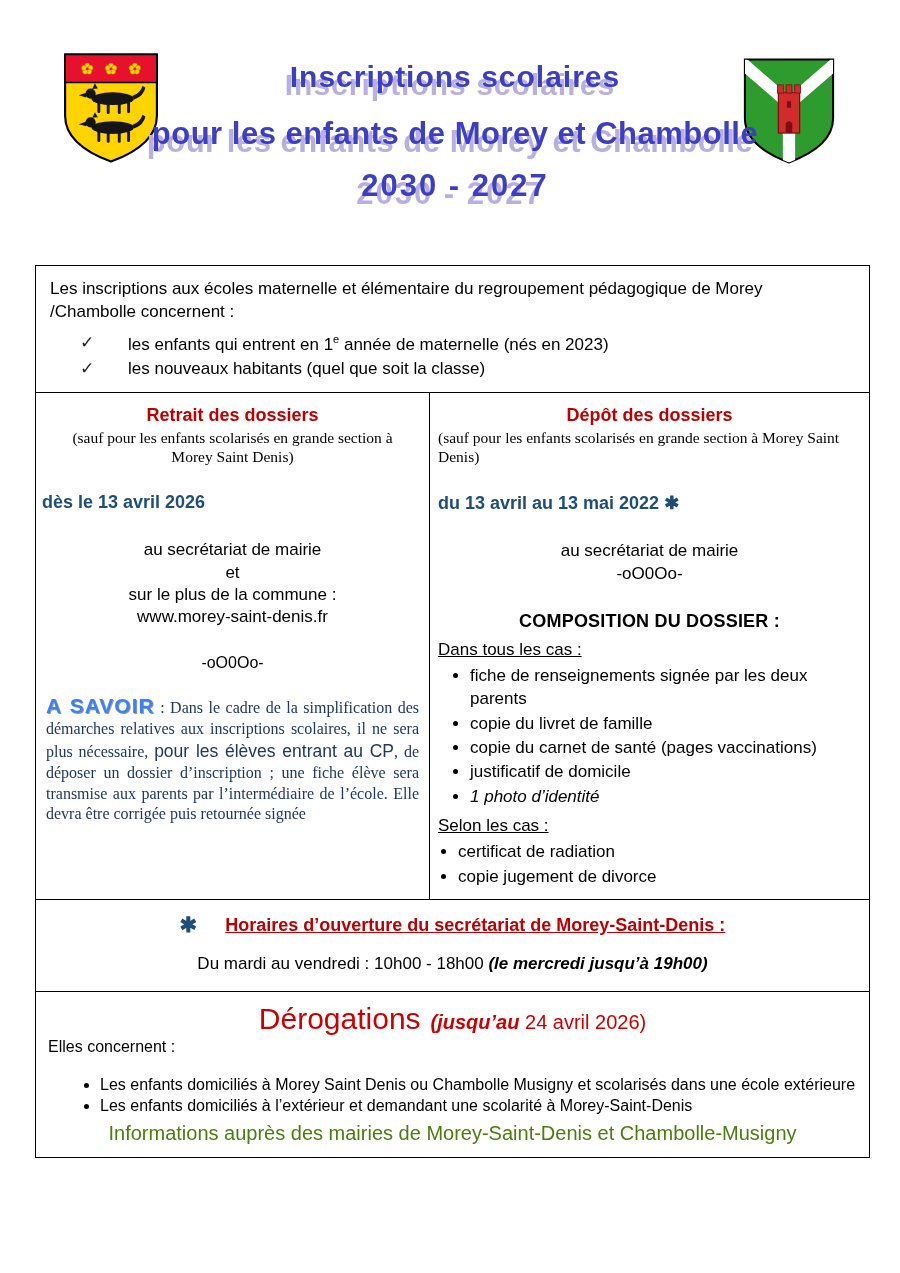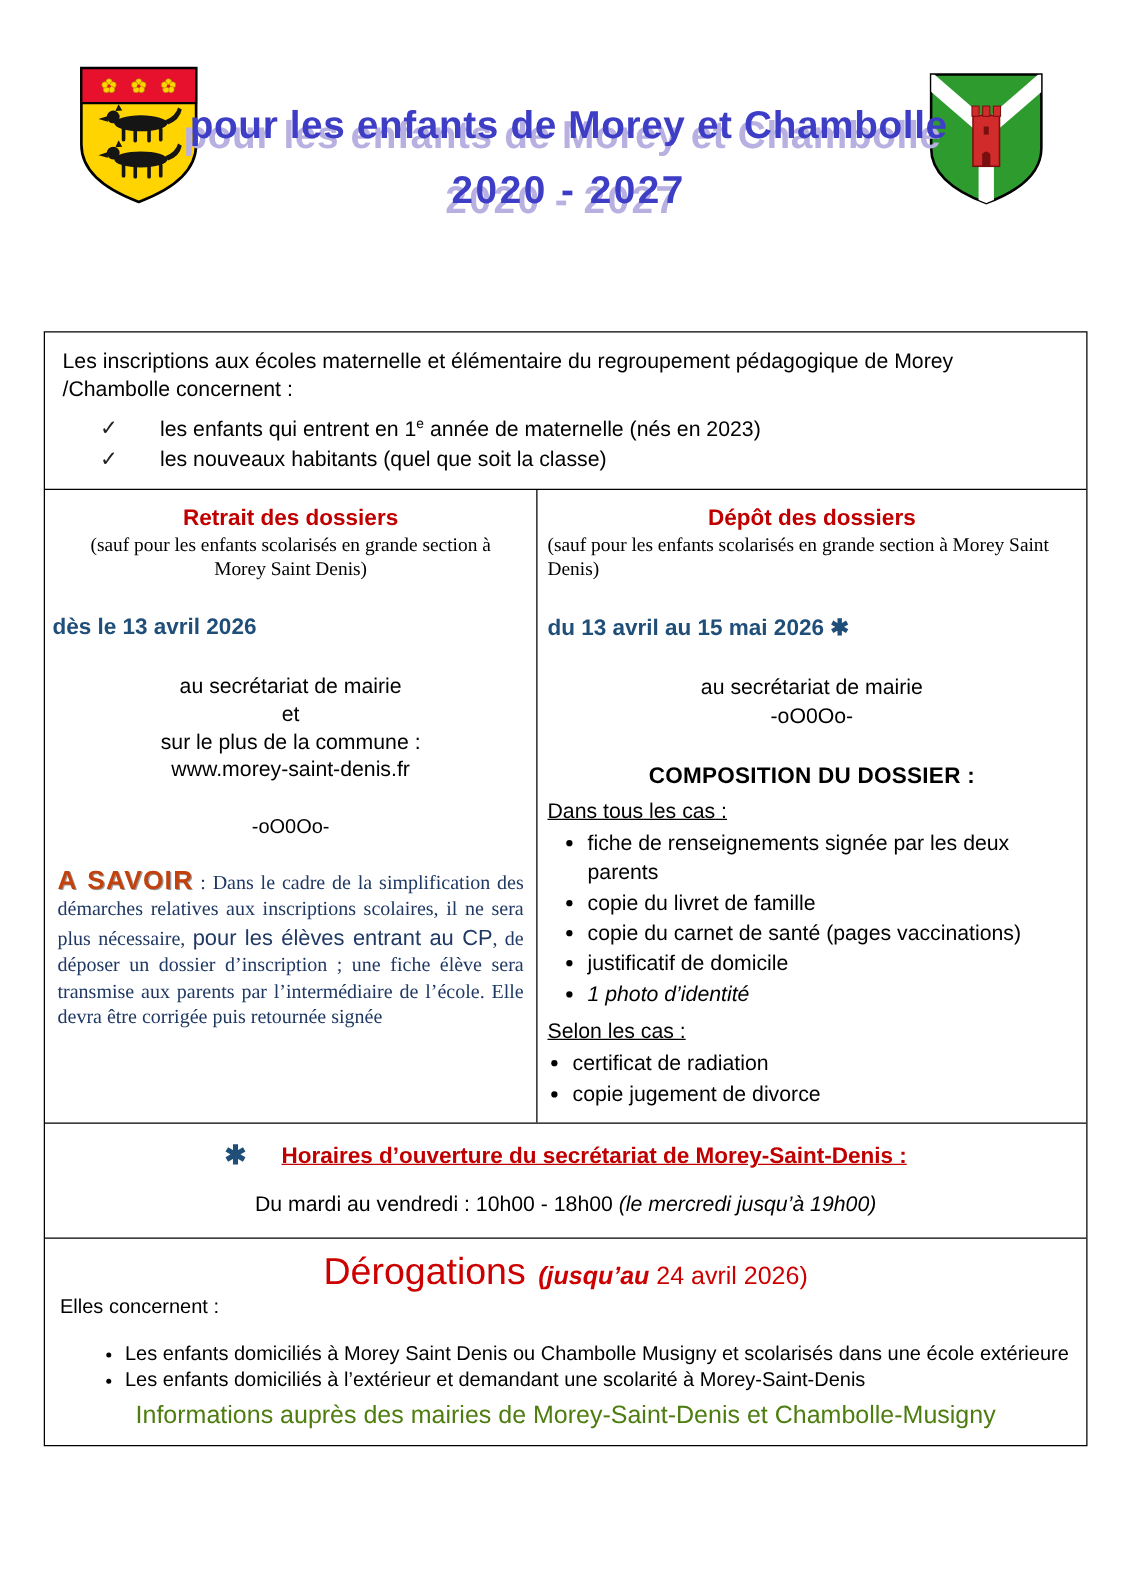--- a/index.html
+++ b/index.html
@@ -35,38 +35,38 @@
   .col-heading{color:#C00000;font-size:18px;font-weight:bold;text-align:center;margin:8px 0 2px;}
   .subnote{font-family:"Liberation Serif",serif;font-size:15.5px;line-height:1.25;margin:2px auto 0;}
   .col-left .subnote{text-align:center;width:94%;}
   .col-right .subnote{text-align:left;width:100%;margin:2px 0 0;}
   .date-blue{color:#1F4E79;font-weight:bold;font-size:18px;text-align:left;margin:26px 0 0;}
   .star{color:#1F4E79;font-weight:bold;}
   .place{font-size:17px;text-align:center;margin:26px 0 0;line-height:1.3;}
   .ooo{text-align:center;font-size:16px;margin:26px 0 0;}
   .asavoir{font-family:"Liberation Serif",serif;color:#1F3864;font-size:16px;
            text-align:justify;margin:20px 4px 0;line-height:1.3;}
-  .asavoir-label{font-family:"Liberation Sans",sans-serif;color:#c2410c;font-weight:bold;
+  .asavoir-label{font-family:"Liberation Sans",sans-serif;color:#3b82f6;font-weight:bold;
                  font-size:21px;letter-spacing:1px;text-shadow:1px 1px 0 #9a9a9a;}
   .cp-highlight{font-family:"Liberation Sans",sans-serif;font-size:17.5px;color:#1F3864;}
 
   .compo{font-size:18px;font-weight:bold;text-align:center;margin:26px 0 8px;letter-spacing:0.2px;}
   .case-label{text-decoration:underline;font-size:17px;margin:8px 0 4px;}
   .case-label.second{}
   .dossier-list{margin:2px 0 0;padding-left:32px;font-size:17px;line-height:1.38;}
   .dossier-list.tight{padding-left:20px;}
   .dossier-list li{margin:1px 0;}
   li.italic{font-style:italic;}
 
   .horaires{border-bottom:1px solid #000;min-height:92px;padding:13px 10px 8px;}
   .hor-head{text-align:center;margin:0;}
   .hor-star{color:#1F4E79;font-size:21px;font-weight:bold;margin-right:28px;vertical-align:-1px;}
   .hor-title{color:#C00000;font-weight:bold;font-size:18px;text-decoration:underline;}
   .hor-times{text-align:center;font-size:17px;margin:17px 0 0;}
-  .bi{font-weight:normal;font-style:italic;}
+  .bi{font-weight:bold;font-style:italic;}
 
   .derog{min-height:160px;padding:6px 8px 12px;}
   .derog-title{text-align:center;margin:4px 0 2px;color:#CC0000;}
   .derog-word{font-size:30px;}
   .derog-sub-bi{font-weight:bold;font-style:italic;font-size:20px;margin-left:10px;}
   .derog-sub{font-size:20px;}
   .derog-lead{font-size:16px;margin:2px 0 18px 4px;}
   .derog-list{margin:0;padding-left:56px;font-size:16px;line-height:1.32;}
   .derog-footer{color:#4d7c0f;font-size:20px;text-align:center;margin:5px 0 0;}
 </style>
@@ -138,22 +138,23 @@
         <rect x="46" y="35" width="7" height="10" fill="#D22B2B" stroke="#7a0f0f" stroke-width="1"></rect>
         <rect x="56.5" y="35" width="7" height="10" fill="#D22B2B" stroke="#7a0f0f" stroke-width="1"></rect>
         <rect x="67" y="35" width="7" height="10" fill="#D22B2B" stroke="#7a0f0f" stroke-width="1"></rect>
         <path d="M56,94 v-12 q4,-5 8,0 v12 z" fill="#7a0f0f"></path>
         <rect x="57.5" y="55" width="5" height="8" fill="#7a0f0f"></rect>
       </g>
     </svg>
   </div>
 
   <div class="title-block">
+    <div class="title-l1">Inscriptions scolaires</div>
     <div class="title-l2">pour les enfants de Morey et Chambolle</div>
-    <div class="title-l3">2020 - 2027</div>
+    <div class="title-l3">2030 - 2027</div>
   </div>
 
   <div class="doc-table">
 
     <section class="intro">
       <p class="intro-lead">Les inscriptions aux écoles maternelle et élémentaire du regroupement pédagogique de Morey /Chambolle concernent :</p>
       <div class="check-row">
         <span class="check">✓</span>
         <span class="check-text"><span>les enfants qui entrent en 1</span><sup>e</sup><span> année de maternelle (nés en 2023)</span></span>
       </div>
@@ -175,21 +176,21 @@
           <span>sur le plus de la commune :</span><br>
           <span>www.morey-saint-denis.fr</span>
         </p>
         <p class="ooo">-oO0Oo-</p>
         <p class="asavoir"><span class="asavoir-label">A SAVOIR</span><span> : </span><span>Dans le cadre de la simplification des démarches relatives aux inscriptions scolaires, il ne sera plus nécessaire, </span><span class="cp-highlight">pour les élèves entrant au CP</span><span>, de déposer un dossier d’inscription ; une fiche élève sera transmise aux parents par l’intermédiaire de l’école. Elle devra être corrigée puis retournée signée</span></p>
       </div>
 
       <div class="col-right">
         <h3 class="col-heading">Dépôt des dossiers</h3>
         <p class="subnote">(sauf pour les enfants scolarisés en grande section à Morey Saint Denis)</p>
-        <p class="date-blue"><span>du 13 avril au 15 mai 2026</span> <span class="star">✱</span></p>
+        <p class="date-blue"><span>du 13 avril au 13 mai 2022</span> <span class="star">✱</span></p>
         <p class="place">
           <span>au secrétariat de mairie</span><br>
           <span>-oO0Oo-</span>
         </p>
         <h4 class="compo">COMPOSITION DU DOSSIER :</h4>
         <p class="case-label">Dans tous les cas :</p>
         <ul class="dossier-list">
           <li>fiche de renseignements signée par les deux parents</li>
           <li>copie du livret de famille</li>
           <li>copie du carnet de santé (pages vaccinations)</li>

